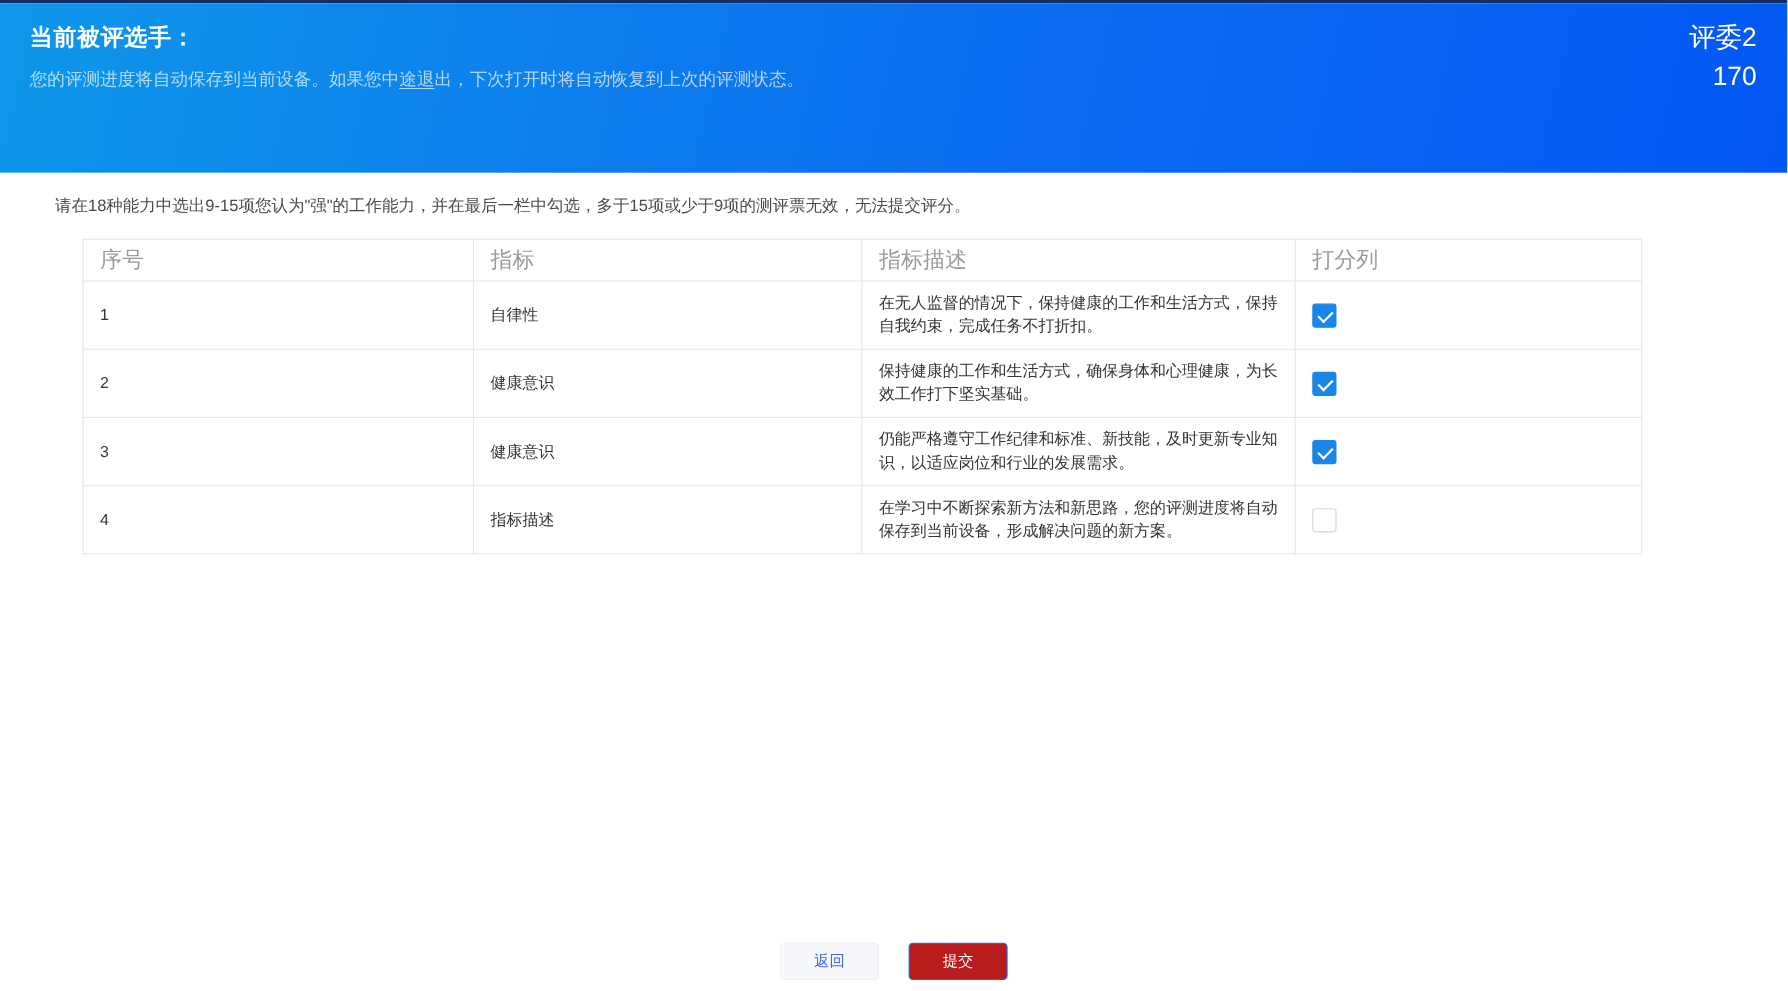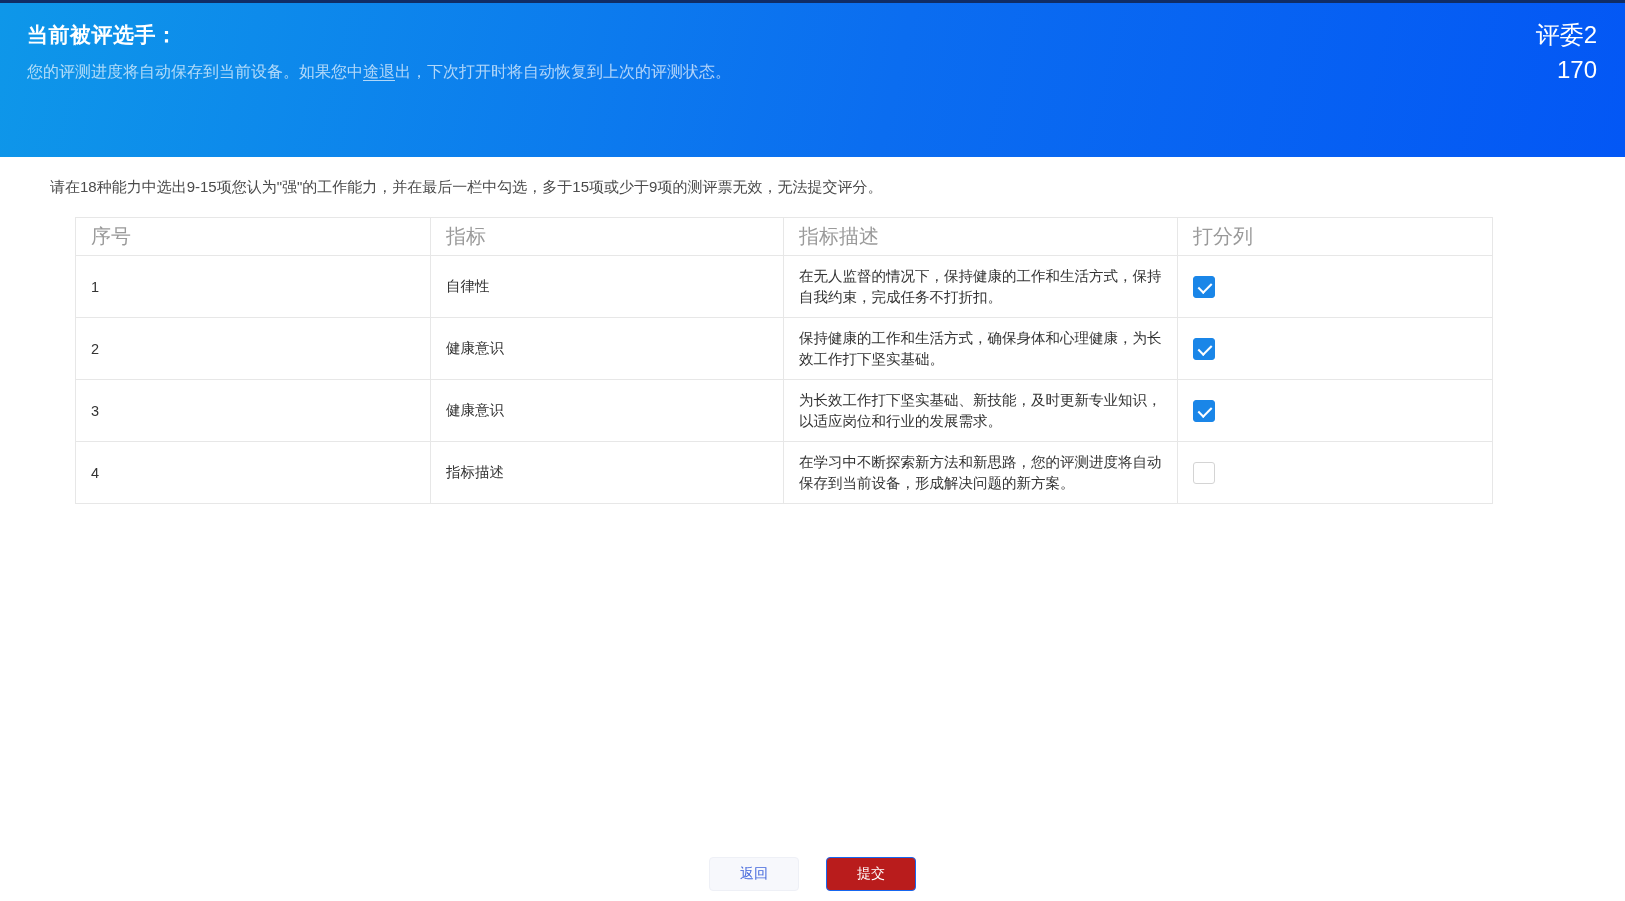--- a/index.html
+++ b/index.html
@@ -176,21 +176,21 @@
       <td>2</td>
       <td>健康意识</td>
       <td class="desc">保持健康的工作和生活方式，确保身体和心理健康，为长效工作打下坚实基础。</td>
       <td class="score-cell">
         <span class="checkbox checked"></span>
       </td>
     </tr>
     <tr>
       <td>3</td>
       <td>健康意识</td>
-      <td class="desc">为长效工作打下坚实基础、新技能，及时更新专业知识，以适应岗位和行业的发展需求。</td>
+      <td class="desc">仍能严格遵守工作纪律和标准、新技能，及时更新专业知识，以适应岗位和行业的发展需求。</td>
       <td class="score-cell">
         <span class="checkbox checked"></span>
       </td>
     </tr>
     <tr>
       <td>4</td>
       <td>指标描述</td>
       <td class="desc">在学习中不断探索新方法和新思路，您的评测进度将自动保存到当前设备，形成解决问题的新方案。</td>
       <td class="score-cell">
         <span class="checkbox"></span>

